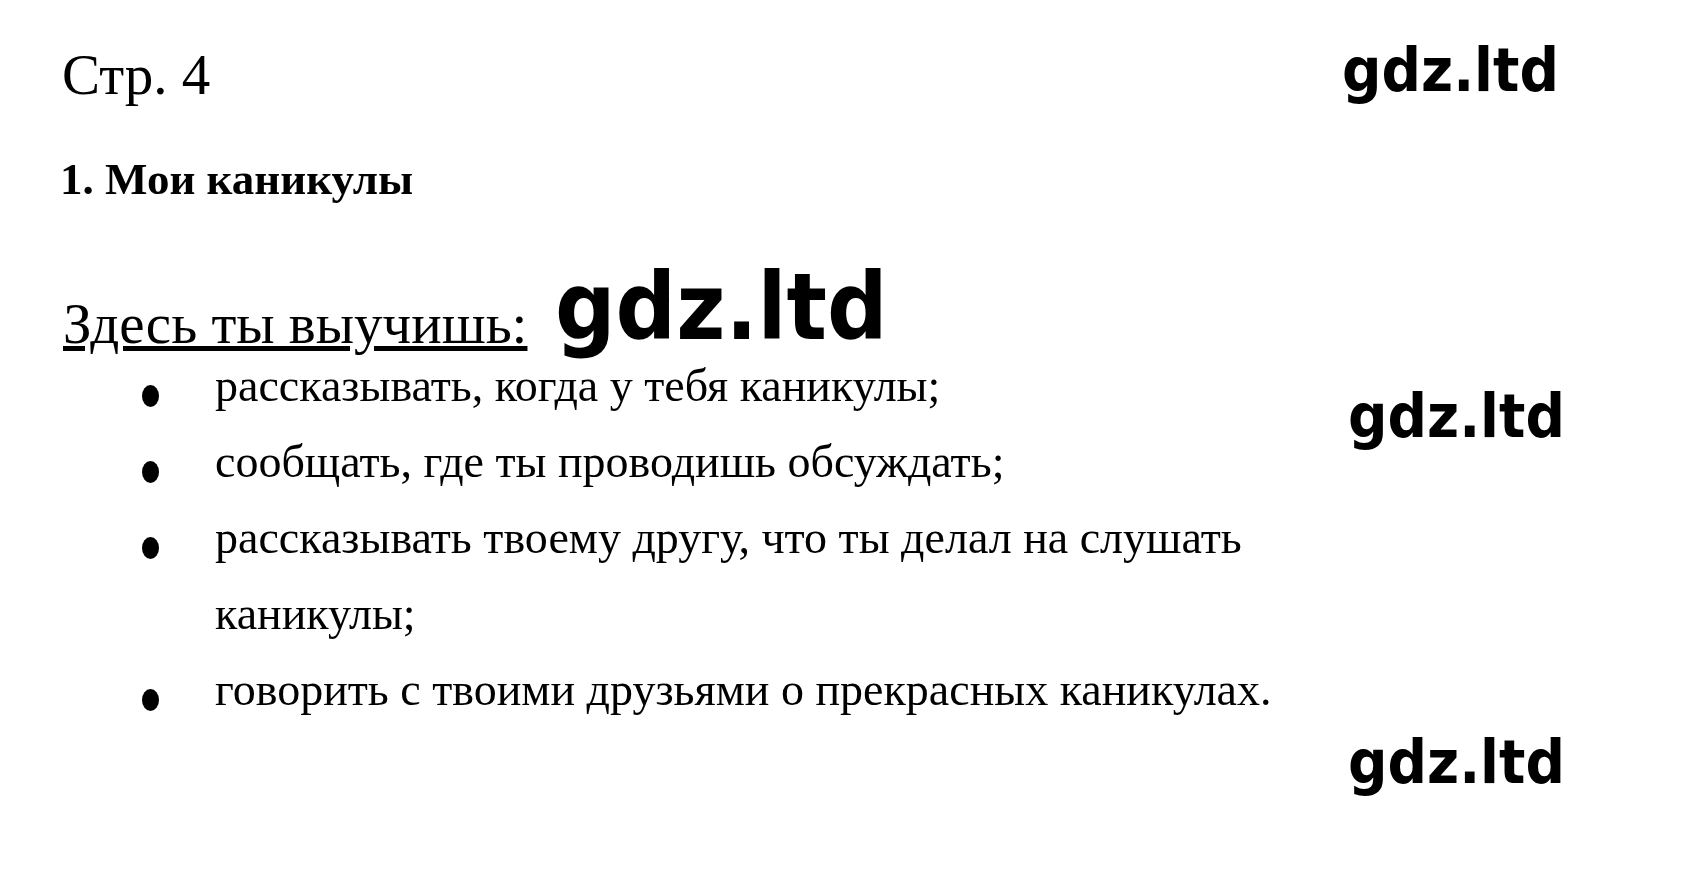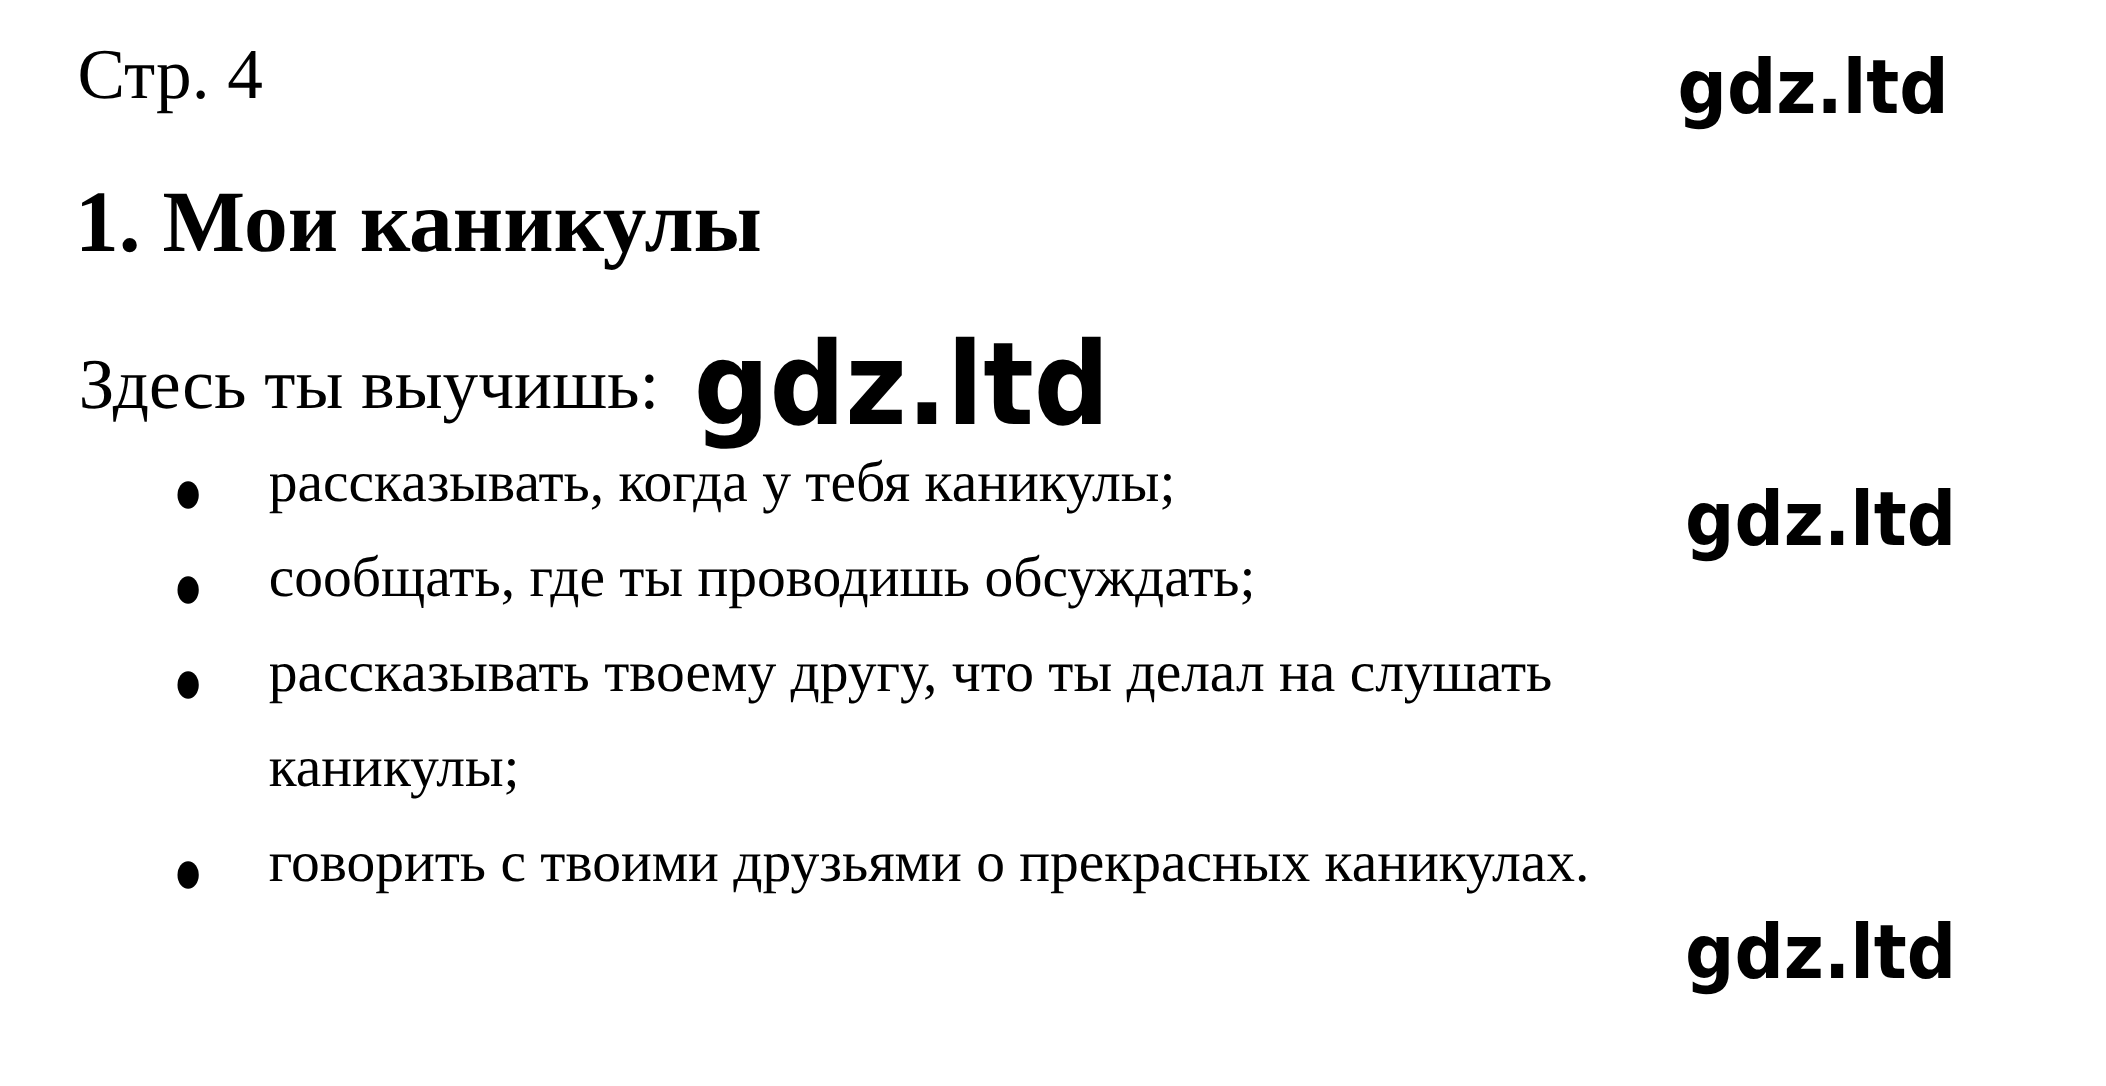--- a/index.html
+++ b/index.html
@@ -18,34 +18,34 @@
   }
   .serif-line {
     position: absolute;
     font-size: 57px;
     line-height: 64px;
     white-space: nowrap;
     color: #000;
   }
   .page-label {
     left: 62px;
-    top: 28px;
+    top: 43px;
   }
   .doc-heading {
     position: absolute;
     left: 60px;
     top: 146px;
-    font-size: 70px;
+    font-size: 45px;
     line-height: 66px;
     font-weight: 700;
     white-space: nowrap;
     margin: 0;
   }
   .intro-1 { left: 63px; top: 218px; }
-  .intro-2 { left: 63px; top: 276px; }
+  .intro-2 { left: 63px; top: 292px; text-decoration: underline; }
 
   .watermark {
     position: absolute;
     font-family: "DejaVu Sans", sans-serif;
     font-weight: 700;
     color: #000000;
     white-space: nowrap;
     display: inline-block;
     transform: scaleX(0.92);
     transform-origin: 0 0;

